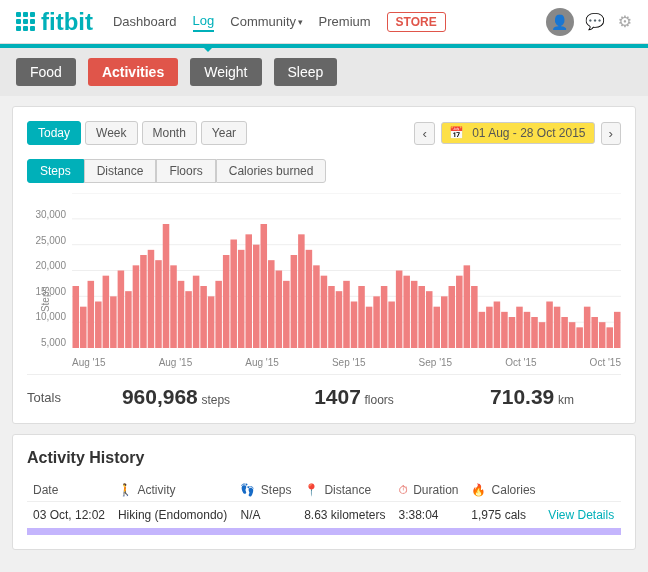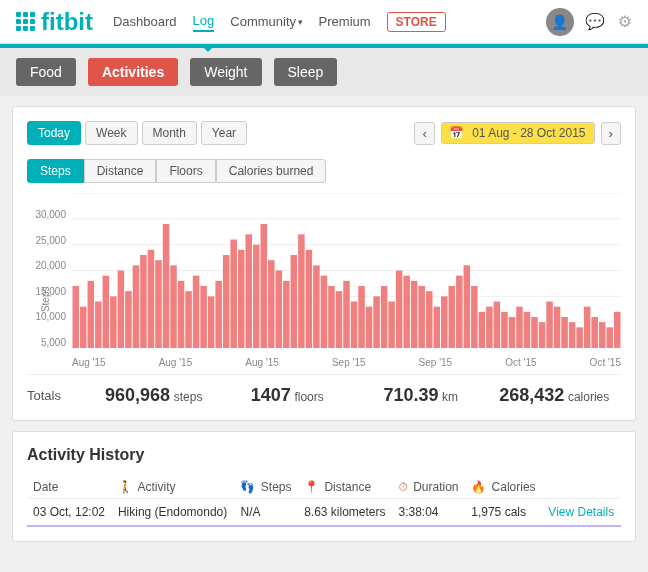--- a/index.html
+++ b/index.html
@@ -257,21 +257,21 @@
     .totals-label {
       font-size: 13px;
       color: #555;
       width: 60px;
     }
     .total-item {
       flex: 1;
       text-align: center;
     }
     .total-value {
-      font-size: 18px;
+      font-size: 21px;
       font-weight: bold;
       color: #333;
       margin-top: 8px;
     }
     .total-unit {
       font-size: 12px;
       color: #555;
     }
 
     
@@ -297,21 +297,21 @@
       color: #555;
       font-weight: normal;
       text-align: left;
       padding: 4px 6px;
       border-bottom: 1px solid #eee;
     }
     .history-table td {
       font-size: 12px;
       color: #333;
       padding: 6px 6px;
-      border-bottom: 2px solid #c4b5fd;
+      border-bottom: 7px solid #c4b5fd;
       vertical-align: top;
     }
     .view-details {
       color: #00b0b9;
       text-decoration: none;
       font-size: 12px;
       cursor: pointer;
     }
     .th-icon {
       color: #e0554a;
@@ -505,24 +505,20 @@
       <span class="total-unit">steps</span>
     </div>
     <div class="total-item">
       <span class="total-value">1407</span>
       <span class="total-unit">floors</span>
     </div>
     <div class="total-item">
       <span class="total-value">710.39</span>
       <span class="total-unit">km</span>
     </div>
-    <div class="total-item">
-      <span class="total-value">268,432</span>
-      <span class="total-unit">calories</span>
-    </div>
   </div>
 </div>
 
 <div class="history-section">
   <div class="history-title">Activity History</div>
   <table class="history-table">
     <thead>
       <tr>
         <th><span>Date</span></th>
         <th>

